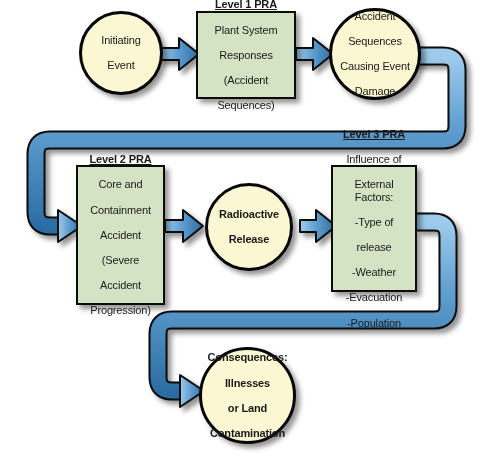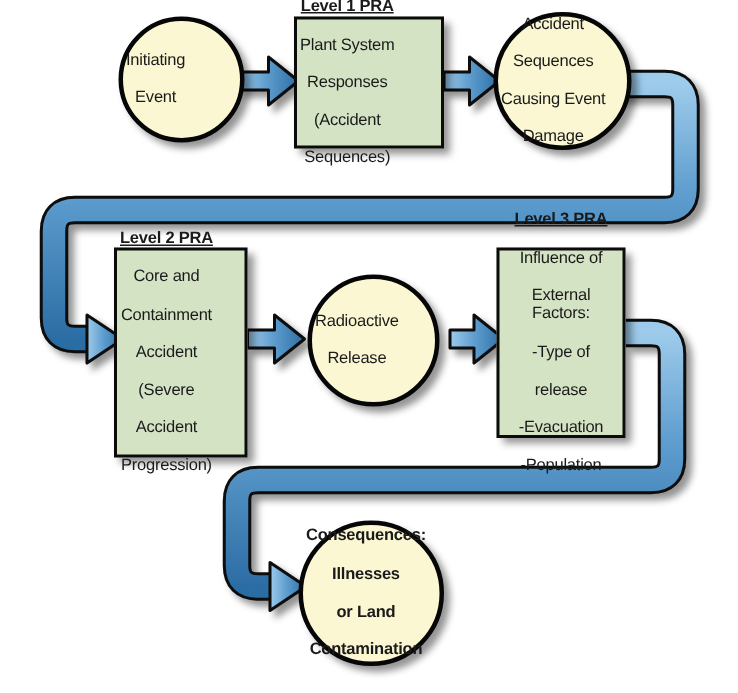--- a/index.html
+++ b/index.html
@@ -4,21 +4,21 @@
 <style>
   html,body{margin:0;padding:0;background:#ffffff;}
   #canvas{
     position:relative;
     width:492px;height:462px;
     background:#ffffff;
     font-family:"Liberation Sans","DejaVu Sans",sans-serif;
     overflow:hidden;
   }
   svg#wires{position:absolute;left:0;top:0;width:492px;height:462px;}
-  .node{position:absolute;box-sizing:border-box;display:flex;align-items:center;justify-content:flex-start;}
+  .node{position:absolute;box-sizing:border-box;display:flex;align-items:center;justify-content:center;}
   .node .txt{
     position:relative;z-index:2;
     text-align:center;
     font-size:11px;
     line-height:12.6px;
     color:#1a1a1a;
     letter-spacing:-0.15px;
     padding:0 2px;
     white-space:pre-line;
   }
@@ -154,34 +154,35 @@
       <span class="hdr">Level 2 PRA</span>
       <span class="ln">Core and</span>
       <span class="ln">Containment</span>
       <span class="ln">Accident</span>
       <span class="ln">(Severe</span>
       <span class="ln">Accident</span>
       <span class="ln">Progression)</span>
     </span>
   </div>
 
-  <div class="node circle" style="left:205px;top:183px;width:88px;height:88px;">
+  <div class="node circle" style="left:205px;top:183px;width:88px;height:88px;font-weight:bold;">
     <span class="txt">
       <span class="ln">Radioactive</span>
       <span class="ln">Release</span>
     </span>
   </div>
 
   <div class="node box" style="left:331px;top:165px;width:86px;height:127px;">
     <span class="txt">
       <span class="hdr">Level 3 PRA</span>
       <span class="ln">Influence of</span>
       <span class="ln">External Factors:</span>
       <span class="ln">-Type of</span>
       <span class="ln">release</span>
+      <span class="ln">-Weather</span>
       <span class="ln">-Evacuation</span>
       <span class="ln">-Population</span>
     </span>
   </div>
 
   <div class="node circle" style="left:199px;top:347px;width:97px;height:97px;font-weight:bold;">
     <span class="txt">
       <span class="ln">Consequences:</span>
       <span class="ln">Illnesses</span>
       <span class="ln">or Land</span>

